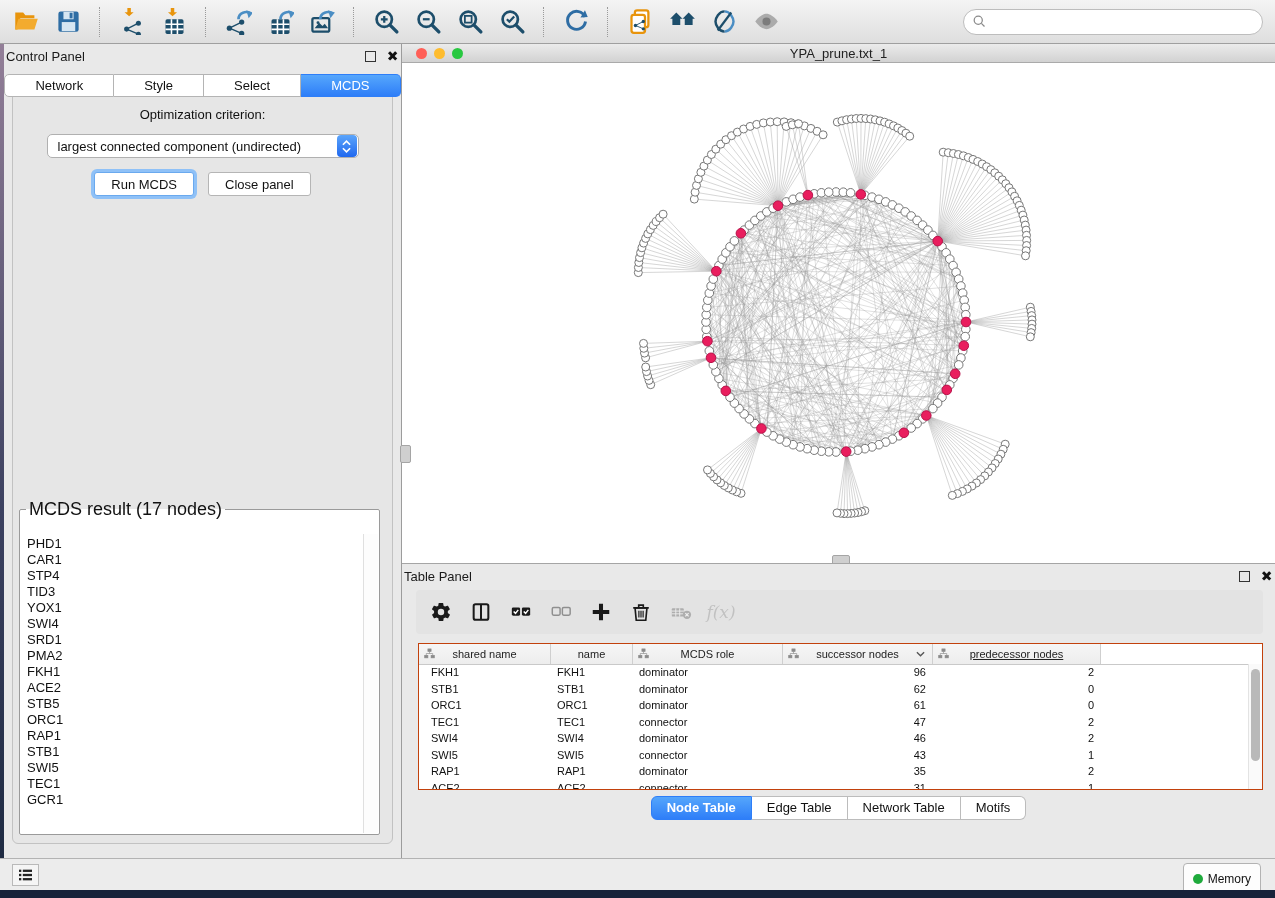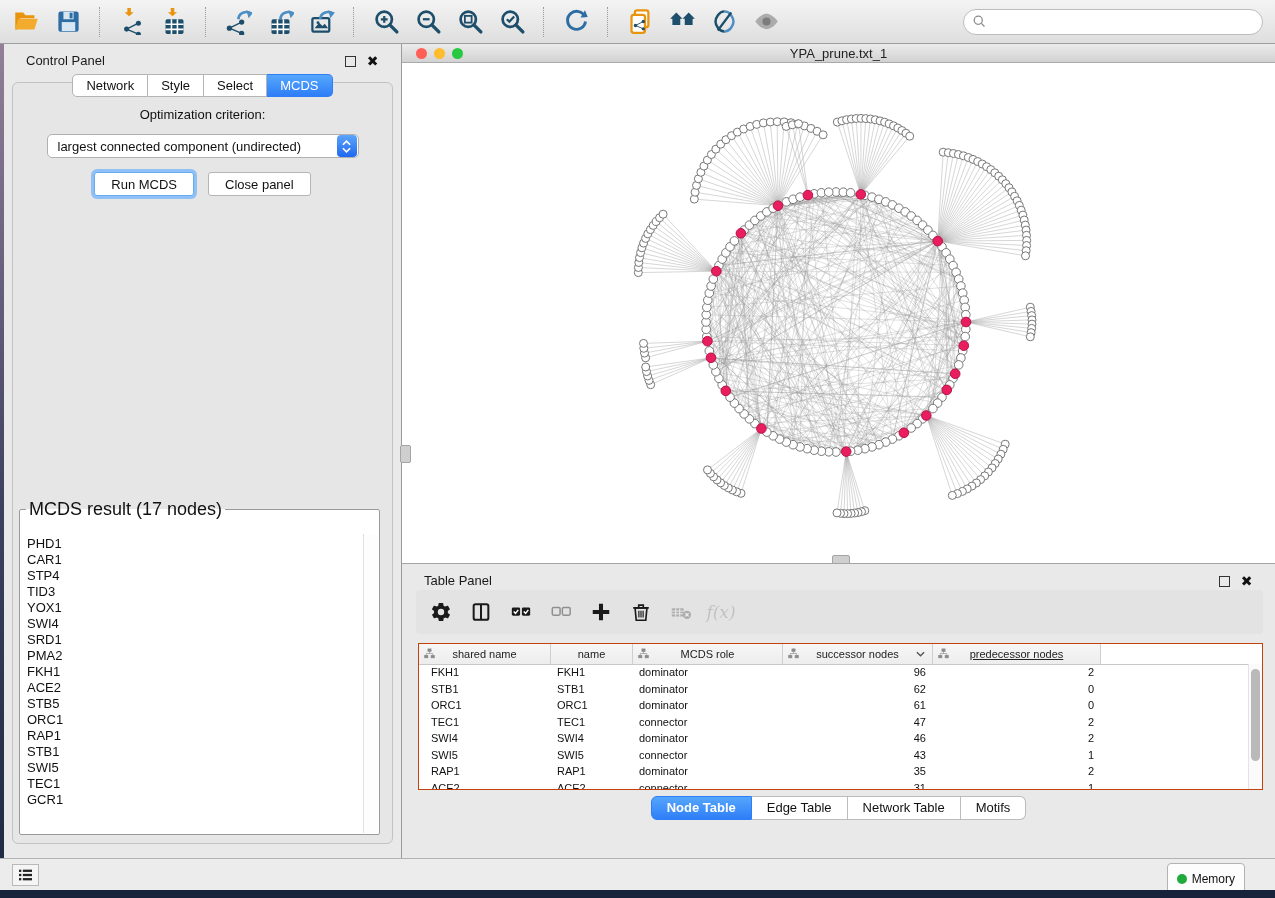--- a/index.html
+++ b/index.html
@@ -15,27 +15,27 @@
   .tb-btn{width:36px;height:34px;display:flex;align-items:center;justify-content:center;border-radius:4px;}
   .tb-btn svg{width:27px;height:27px;}
   .tb-sep{width:1px;height:30px;margin:0 7px;border-left:1px dotted #9a9a9a;}
   .search-wrap{width:300px;height:26px;background:#fff;border:1px solid #bdbdbd;border-radius:13px;
     display:flex;align-items:center;padding:0 8px;box-sizing:border-box;margin-right:4px;}
   .search-wrap svg{width:15px;height:15px;margin-right:5px;flex:none;}
   .search-wrap input{border:none;outline:none;flex:1;font-size:12px;background:transparent;}
   
   .left-strip{left:0;top:44px;width:4px;height:846px;background:linear-gradient(#937f98,#3c4160 55%,#1c2940);}
   .control-panel{left:4px;top:44px;width:398px;height:814px;background:#e9e9e9;border-right:1px solid #9c9c9c;box-sizing:border-box;}
-  .panel-header{height:24px;display:flex;align-items:flex-end;padding:0 22px;font-size:13px;color:#1a1a1a;}
+  .panel-header{height:24px;display:flex;align-items:center;padding:0 2px;font-size:13px;color:#1a1a1a;}
   .panel-header .ph-title{flex:1;}
   .ph-icon{width:13px;height:13px;margin-left:9px;color:#222;display:flex;align-items:center;justify-content:center;font-size:13px;line-height:13px;}
   .float-glyph{width:9px;height:9px;border:1.4px solid #333;}
   .close-glyph{font-weight:bold;font-size:14px;color:#111;}
   .cp-tabs{display:flex;justify-content:center;margin-top:6px;position:relative;z-index:2;}
-  .cp-tab{height:21px;line-height:21px;padding:0 13px;background:#fff;border:1px solid #b4b4b4;border-left:none;
+  .cp-tab{height:21px;line-height:21px;padding:0 30px;background:#fff;border:1px solid #b4b4b4;border-left:none;
     font-size:13px;color:#111;}
   .cp-tab:first-child{border-left:1px solid #b4b4b4;border-radius:5px 0 0 5px;}
   .cp-tab:last-child{border-radius:0 5px 5px 0;}
   .cp-tab.active{background:linear-gradient(#56a7fc,#2e7ef8);color:#fff;border-color:#2e7ef8;}
   .cp-content{position:absolute;left:8px;right:8px;top:38px;bottom:14px;
     border:1px solid #c2c2c2;border-radius:6px;background:#e6e6e6;}
   .opt-label{text-align:center;margin-top:24px;font-size:13px;color:#111;}
   .dropdown{margin:12px auto 0;width:312px;height:24px;background:#fff;border:1px solid #b0b0b0;border-radius:5px;
     display:flex;align-items:center;font-size:13px;color:#111;box-sizing:border-box;position:relative;}
   .dropdown .dd-text{padding-left:10px;flex:1;white-space:nowrap;}
@@ -87,21 +87,21 @@
   .tp-tabs{position:absolute;left:0;right:0;bottom:38px;display:flex;justify-content:center;}
   .tp-tab{height:22px;line-height:22px;padding:0 15px;background:#fff;border:1px solid #bcbcbc;border-left:none;
     font-size:13px;color:#111;}
   .tp-tab:first-child{border-left:1px solid #bcbcbc;border-radius:6px 0 0 6px;font-weight:bold;}
   .tp-tab:last-child{border-radius:0 6px 6px 0;}
   .tp-tab.active{background:linear-gradient(#55a6fc,#2e7ef8);color:#fff;border-color:#2e7ef8;}
   
   .status-bar{left:0;top:858px;width:1275px;height:32px;background:#ececec;border-top:1px solid #b3b3b3;box-sizing:border-box;}
   .list-btn{position:absolute;left:12px;top:5px;width:27px;height:22px;background:#f5f5f5;border:1px solid #b9b9b9;
     display:flex;align-items:center;justify-content:center;}
-  .memory-btn{position:absolute;right:30px;top:4px;height:32px;background:#fdfdfd;border:1px solid #b3b3b3;border-radius:4px;
+  .memory-btn{position:absolute;right:14px;top:4px;height:32px;background:#fdfdfd;border:1px solid #b3b3b3;border-radius:4px;
     display:flex;align-items:center;gap:5px;padding:0 9px;font-size:12px;color:#111;}
   .mem-dot{width:10px;height:10px;border-radius:50%;}
   .bottom-strip{left:0;top:890px;width:1275px;height:8px;background:#17233a;}
 </style>
 </head>
 <body>
 
 <div class="abs toolbar">
   <div class="tb-groups">
       <div class="tb-btn">

